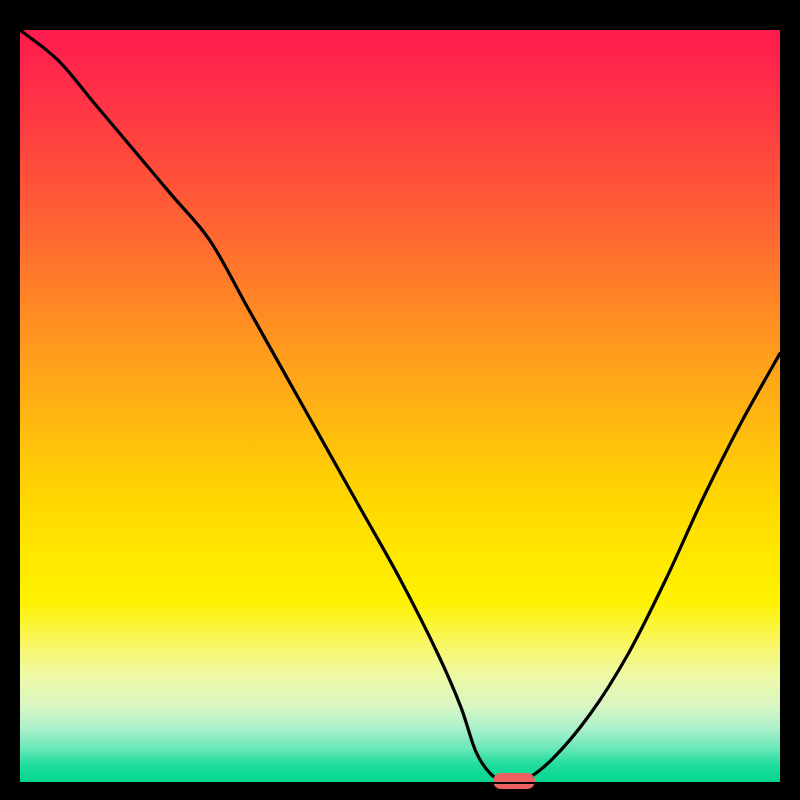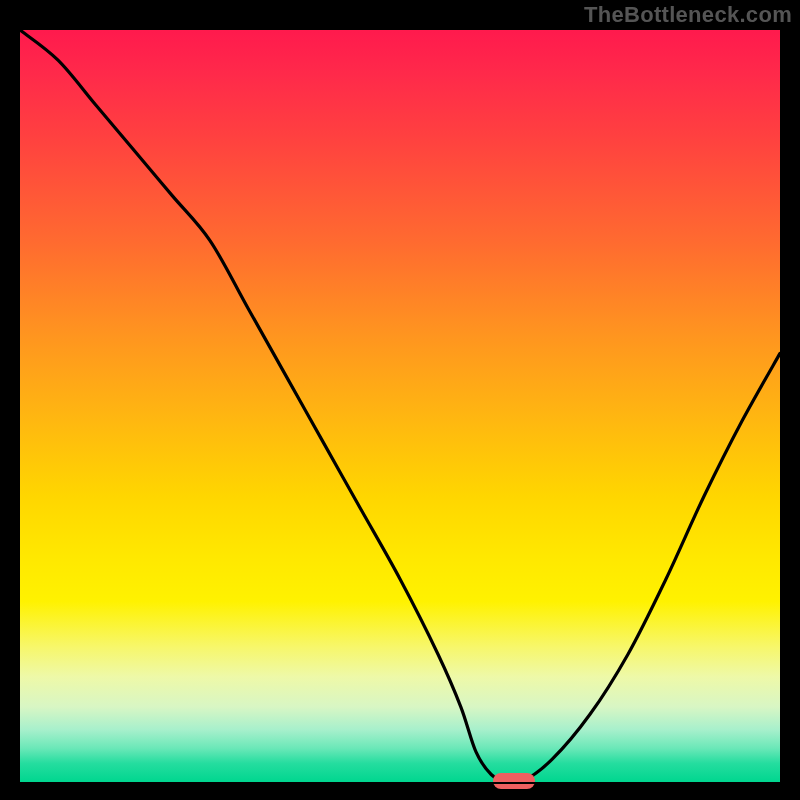--- a/index.html
+++ b/index.html
@@ -84,21 +84,20 @@
     bottom: 16px;
     height: 2px;
     background: #000;
   }
 </style>
 </head>
 <body>
 
 <div class="frame">
 
-  <div class="watermark">TheBottleneck.com</div>
 
   <div class="plot-area">
     <div class="gradient-bg"></div>
 
     <svg class="curve" viewBox="0 0 760 752" preserveAspectRatio="none">
       <path d="M 0.0 0.0 C 6.3 5.0, 25.3 17.5, 38.0 30.1 C 50.7 42.6, 63.3 60.2, 76.0 75.2 C 88.7 90.2, 101.3 105.3, 114.0 120.3 C 126.7 135.4, 139.3 150.4, 152.0 165.4 C 164.7 180.5, 177.3 191.8, 190.0 210.6 C 202.7 229.4, 215.3 255.7, 228.0 278.2 C 240.7 300.8, 253.3 323.4, 266.0 345.9 C 278.7 368.5, 291.3 391.0, 304.0 413.6 C 316.7 436.2, 329.3 458.7, 342.0 481.3 C 354.7 503.8, 367.3 525.1, 380.0 549.0 C 392.7 572.8, 407.9 602.9, 418.0 624.2 C 428.1 645.5, 434.5 660.5, 440.8 676.8 C 447.1 693.1, 450.9 710.6, 456.0 721.9 C 461.1 733.2, 466.1 739.5, 471.2 744.5 C 476.3 749.5, 481.3 750.7, 486.4 752.0 C 491.5 753.3, 494.0 755.8, 501.6 752.0 C 509.2 748.2, 520.6 740.7, 532.0 729.4 C 543.4 718.2, 557.3 701.9, 570.0 684.3 C 582.7 666.8, 595.3 646.7, 608.0 624.2 C 620.7 601.6, 633.3 575.3, 646.0 549.0 C 658.7 522.6, 671.3 492.6, 684.0 466.2 C 696.7 439.9, 709.3 414.9, 722.0 391.0 C 734.7 367.2, 753.7 334.6, 760.0 323.4"></path>
       <rect class="marker" x="473.0" y="743.0" width="42" height="16" rx="8" ry="8" fill="#ef6060"></rect>
     </svg>
   </div>
 

